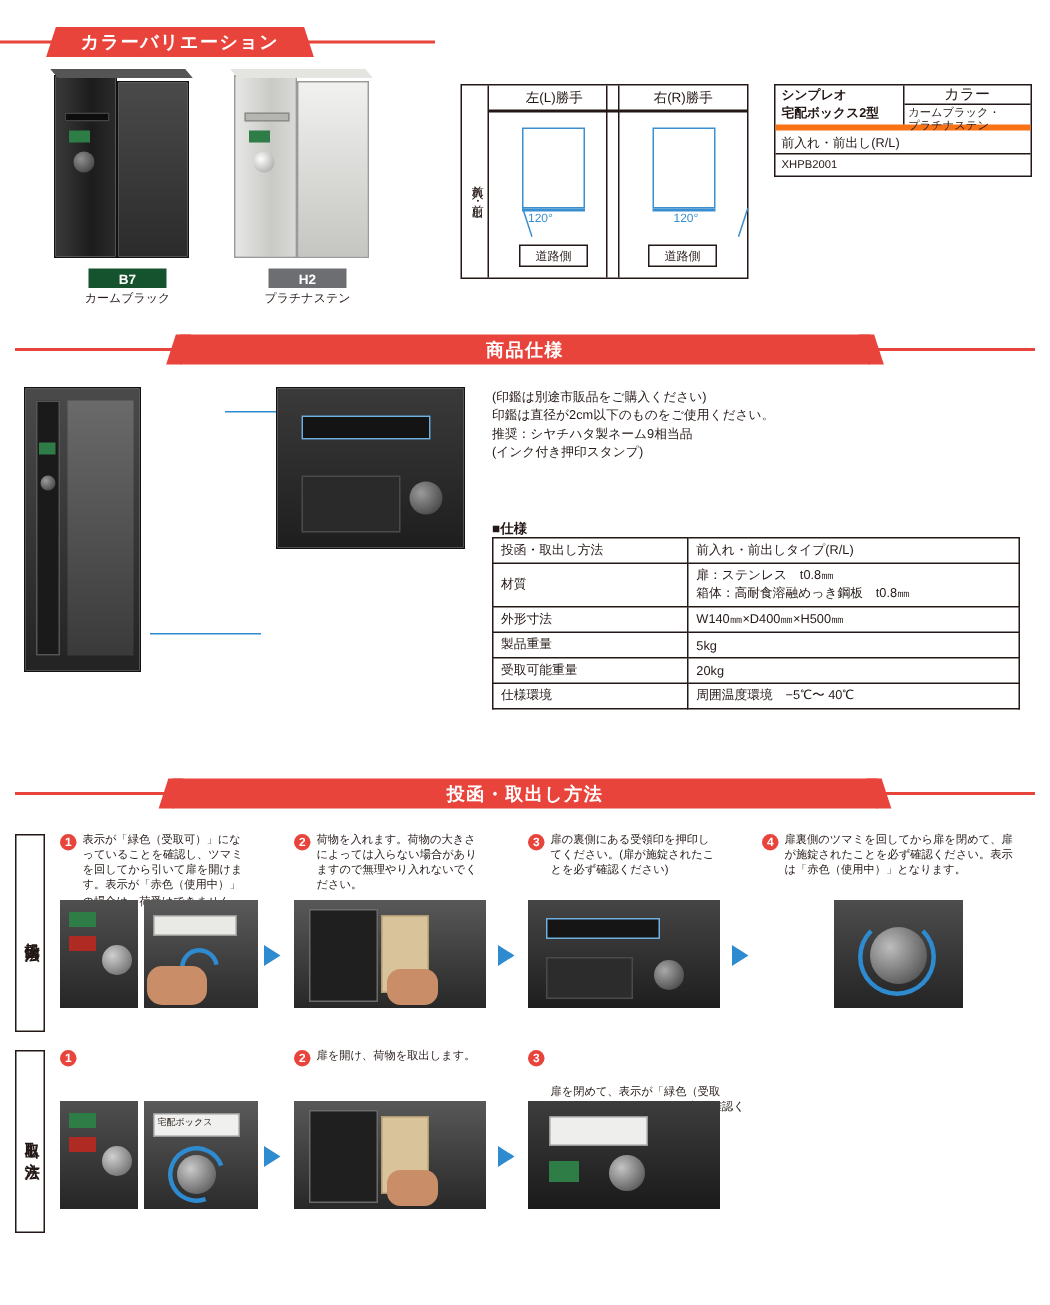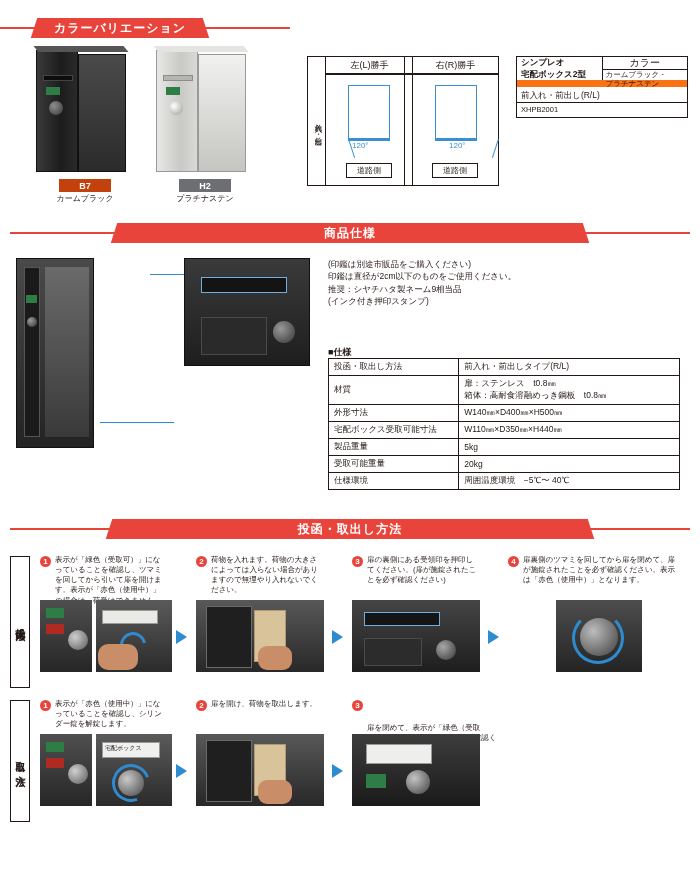--- a/index.html
+++ b/index.html
@@ -40,21 +40,21 @@
   #color-section { position:absolute; left:0; top:10px; width:290px; height:200px; }
   .cv-head { position:absolute; left:40px; top:8px; width:160px; }
   .cv-line-left { position:absolute; left:0; top:17px; width:42px; height:2px; background:#e8443c; }
   .cv-line-right { position:absolute; left:200px; top:17px; width:90px; height:2px; background:#e8443c; }
 
   .unit { position:absolute; }
   .label-chip {
     width:52px; height:13px; color:#fff; font-size:9px; font-weight:bold;
     display:flex; align-items:center; justify-content:center; margin:4px auto 1px;
   }
-  .chip-dark { background:#c2410c; }
+  .chip-dark { background:#14532d; }
   .chip-gray { background:#6d6e71; }
   .unit-cap { text-align:center; font-size:8px; color:#231815; }
 
   
   .box3d { position:relative; }
 
   
   #dir-table {
     position:absolute; left:307px; top:56px; width:192px; height:130px;
     border:1px solid #231815; background:#fff;
@@ -73,21 +73,21 @@
 
   
   #minispec {
     position:absolute; left:516px; top:56px; width:172px; height:62px;
     border:1px solid #231815; background:#fff; font-size:8.5px;
   }
   #minispec .row { display:flex; }
   #minispec .c1 { width:86px; border-right:1px solid #231815; }
   #minispec .c2 { width:85px; }
   #minispec .cellpad { padding:3px 4px; }
-  #minispec .hdrrow { border-bottom:7px solid #f97316; height:30px; }
+  #minispec .hdrrow { border-bottom:4px solid #f97316; height:30px; }
   #minispec .midrow { border-bottom:1px solid #231815; height:16px; }
   .tiny-code { font-size:7.5px; padding:2px 4px; }
 
   
   #spec-section { position:absolute; left:0; top:222px; width:700px; height:290px; }
   .ps-line-left  { position:absolute; left:10px; top:10px; width:110px; height:2px; background:#e8443c; }
   .ps-line-right { position:absolute; left:580px; top:10px; width:110px; height:2px; background:#e8443c; }
   .ps-head { position:absolute; left:120px; top:1px; width:460px; }
 
   .note-text { position:absolute; font-size:8.5px; line-height:1.45; }
@@ -253,24 +253,20 @@
       <tr>
         <td class="k">材質</td>
         <td class="v" style="white-space:pre-line;">扉：ステンレス　t0.8㎜
 箱体：高耐食溶融めっき鋼板　t0.8㎜</td>
       </tr>
       <tr>
         <td class="k">外形寸法</td>
         <td class="v">W140㎜×D400㎜×H500㎜</td>
       </tr>
       <tr>
-        <td class="k">宅配ボックス受取可能寸法</td>
-        <td class="v">W110㎜×D350㎜×H440㎜</td>
-      </tr>
-      <tr>
         <td class="k">製品重量</td>
         <td class="v">5kg</td>
       </tr>
       <tr>
         <td class="k">受取可能重量</td>
         <td class="v">20kg</td>
       </tr>
       <tr>
         <td class="k">仕様環境</td>
         <td class="v">周囲温度環境　−5℃〜 40℃</td>
@@ -324,21 +320,20 @@
     <div class="arrow-tri" style="left:488px;top:112px;"></div>
 
     <div class="step-num" style="left:508px;top:38px;">4</div>
     <div class="step-txt" style="left:523px;top:37px;width:158px;">扉裏側のツマミを回してから扉を閉めて、扉が施錠されたことを必ず確認ください。表示は「赤色（使用中）」となります。</div>
     <div class="photo" style="left:556px;top:82px;width:86px;height:72px;background:linear-gradient(180deg,#4d4d4d,#242424);">
       <div style="position:absolute;left:24px;top:18px;width:38px;height:38px;border-radius:50%;background:radial-gradient(circle at 35% 35%,#bdbdbd,#3c3c3c);"></div>
       <div style="position:absolute;left:16px;top:12px;width:52px;height:52px;border-radius:50%;border:3px solid #2e8bd0;border-top-color:transparent;"></div>
     </div>
 
     <div class="step-num" style="left:40px;top:182px;">1</div>
-    <div class="step-txt" style="left:55px;top:181px;width:110px;">表示が「赤色（使用中）」になっていることを確認し、シリンダー錠を解錠します。</div>
     <div class="photo" style="left:40px;top:216px;width:52px;height:72px;background:linear-gradient(180deg,#4f4f4f,#262626);">
       <div style="position:absolute;left:6px;top:8px;width:18px;height:10px;background:#2f7d46;"></div>
       <div style="position:absolute;left:6px;top:24px;width:18px;height:10px;background:#b02a24;"></div>
       <div style="position:absolute;left:28px;top:30px;width:20px;height:20px;border-radius:50%;background:radial-gradient(circle at 35% 35%,#cfcfcf,#5a5a5a);"></div>
     </div>
     <div class="photo" style="left:96px;top:216px;width:76px;height:72px;background:linear-gradient(180deg,#5a5a5a,#2b2b2b);">
       <div style="position:absolute;left:6px;top:8px;width:58px;height:16px;background:#f0f0ee;border:1px solid #999;font-size:6px;color:#231815;padding:1px 2px;">宅配ボックス</div>
       <div style="position:absolute;left:22px;top:36px;width:26px;height:26px;border-radius:50%;background:radial-gradient(circle at 35% 35%,#cacaca,#444);"></div>
       <div style="position:absolute;left:16px;top:30px;width:38px;height:38px;border-radius:50%;border:3px solid #2e8bd0;border-right-color:transparent;transform:rotate(25deg);"></div>
     </div>

